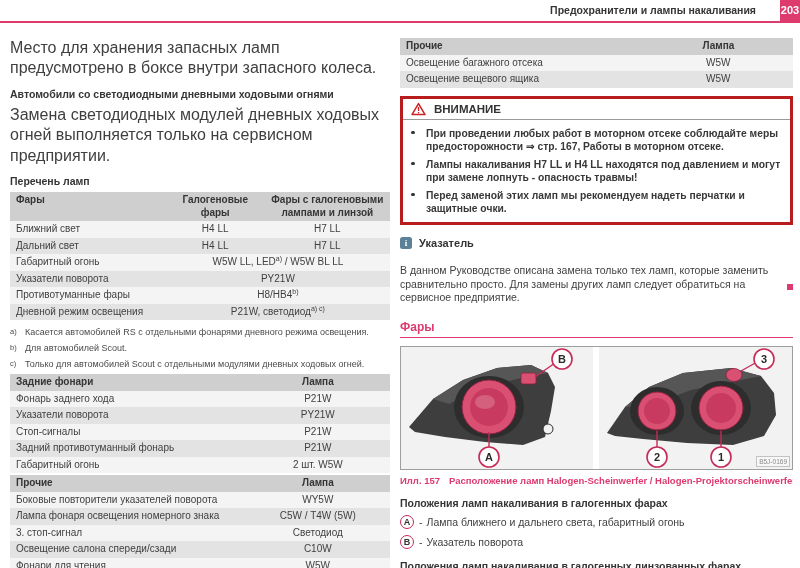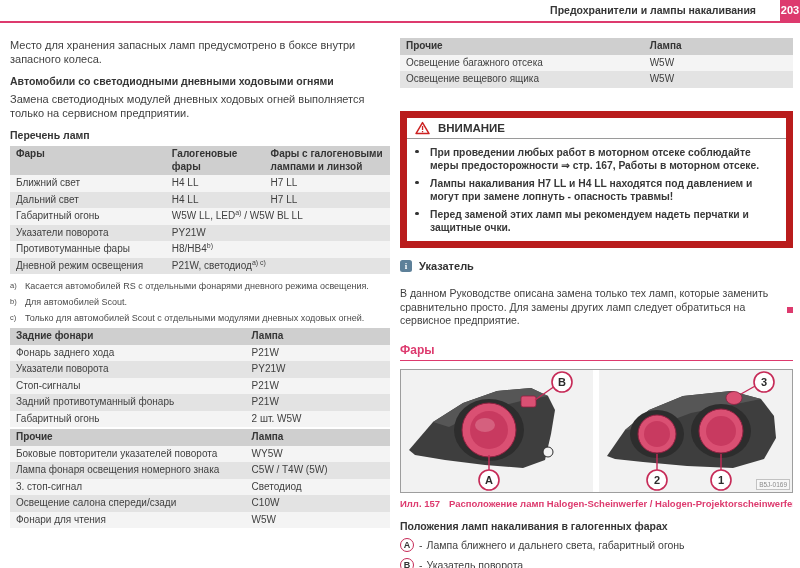--- a/index.html
+++ b/index.html
@@ -19,38 +19,38 @@
   }
   
   .hdr-title{position:absolute;top:0;right:44px;height:34px;line-height:21px;
     font-size:10.5px;font-weight:bold;color:#353535}
   .hdr-page{position:absolute;top:0;right:0;width:20px;height:21px;line-height:21px;
     background:var(--accent);color:#fff;font-weight:bold;font-size:11px;text-align:center}
   .hdr-line{position:absolute;top:21px;left:0;width:800px;height:2px;background:var(--accent)}
   
   .col-left{position:absolute;left:10px;top:38px;width:380px}
   .col-right{position:absolute;left:400px;top:36px;width:393px}
-  p.body-text{font-size:11px;line-height:1.28;margin:0 0 7px 0}
+  p.body-text{font-size:16px;line-height:1.28;margin:0 0 7px 0}
   .h-bold{font-size:10.5px;font-weight:bold;color:#353535;margin:9px 0 5px 0}
   
   table.tbl{width:100%;border-collapse:collapse;font-size:10px;margin:2px 0 0 0}
   .tbl th{background:var(--header-bg);font-weight:bold;text-align:left;color:#353535;
     padding:2px 6px;vertical-align:top;line-height:1.25}
   .tbl td{padding:2px 6px;vertical-align:top;line-height:1.25}
-  .tbl th.c,.tbl td.c{}
+  .tbl th.c,.tbl td.c{text-align:center}
   .tbl tbody tr:nth-child(odd) td{background:var(--row-odd)}
   .tbl tbody tr:nth-child(even) td{background:var(--row-even)}
   sup.fnref{font-size:7px;line-height:0}
   .tbl-gap{margin-top:10px}
   
   .fnotes{margin-top:7px}
   .fnote{display:flex;font-size:9px;line-height:1.3;margin-bottom:4px;color:#4a4a4a}
   .fnote .fm{flex:none;width:15px;font-size:7.5px;padding-top:0}
   
-  .warnbox{border:7px solid #b91c1c;margin-top:23px}
+  .warnbox{border:3px solid #b91c1c;margin-top:8px}
   .warn-title{display:flex;align-items:center;gap:8px;padding:3px 8px;
     border-bottom:1px solid #9a9a9a;font-weight:bold;font-size:11.5px;color:#333}
   .warn-body{padding:2px 8px 7px 8px}
   .warn-item{display:flex;font-size:10.3px;font-weight:bold;color:#383838;
     line-height:1.27;margin-top:5px}
   .warn-item .blt{flex:none;width:15px;padding-top:4px}
   .dot{display:block;width:3.5px;height:3.5px;border-radius:50%;background:#333}
   
   .note-title{display:flex;align-items:center;gap:7px;font-weight:bold;
     font-size:11px;color:#333;margin-top:12px}

